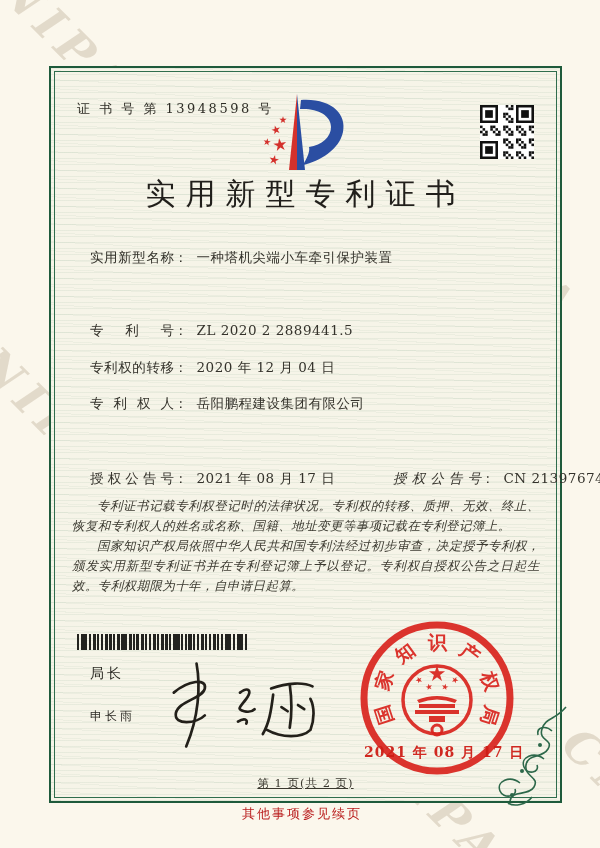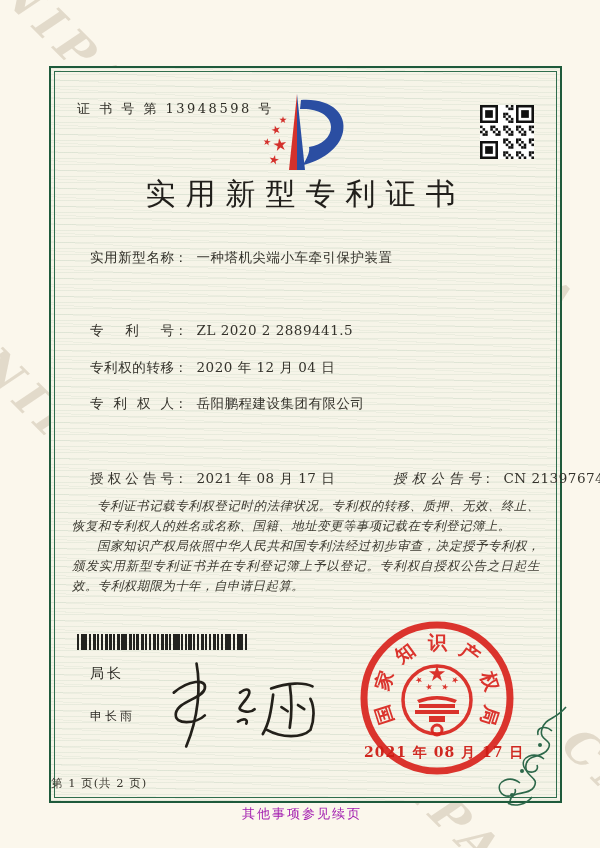--- a/index.html
+++ b/index.html
@@ -46,26 +46,26 @@
   .signer-title{position:absolute;left:39px;top:574px;font-size:14px;letter-spacing:3px;color:#2e2c26;margin-top:23px;}
   .signer-name{position:absolute;left:39px;top:640px;font-size:12px;letter-spacing:3px;color:#2e2c26;}
   .signature{position:absolute;left:100px;top:588px;width:176px;height:96px;}
 
   .seal{position:absolute;left:306px;top:550px;width:160px;height:160px;}
   .seal-chars span{position:absolute;left:71px;top:71px;width:18px;height:18px;
       font-size:19px;font-weight:bold;color:rgba(216,35,28,0.92);text-align:center;line-height:18px;}
   .seal-date{position:absolute;left:313px;top:676px;width:150px;font-size:14px;font-weight:bold;
       letter-spacing:1px;color:rgba(206,30,22,0.95);white-space:nowrap;}
 
-  .page-no{position:absolute;left:0;top:708px;width:100%;text-align:left;
-      font-size:11.5px;letter-spacing:1px;color:#3a382f;}
+  .page-no{position:absolute;left:0;top:708px;width:100%;text-align:center;
+      font-size:11.5px;letter-spacing:1px;color:#3a382f;text-decoration:underline;}
 
   .corner-orn{position:absolute;right:-14px;bottom:-12px;width:92px;height:112px;}
 
-  .footer-note{position:absolute;left:242px;top:805px;font-size:13px;letter-spacing:2px;color:#a21caf;font-family:Liberation Serif, serif;}
+  .footer-note{position:absolute;left:242px;top:805px;font-size:13px;letter-spacing:2px;color:#b91c1c;font-family:Liberation Serif, serif;}
 </style>
 </head>
 <body>
 
 <div id="page">
 
   <div class="wm" style="left:-55px;top:-5px;">CNIPA</div>
   <div class="wm" style="left:395px;top:215px;">CNIPA</div>
   <div class="wm" style="left:-75px;top:370px;">CNIPA</div>
   <div class="wm" style="left:320px;top:762px;">CNIPA</div>

